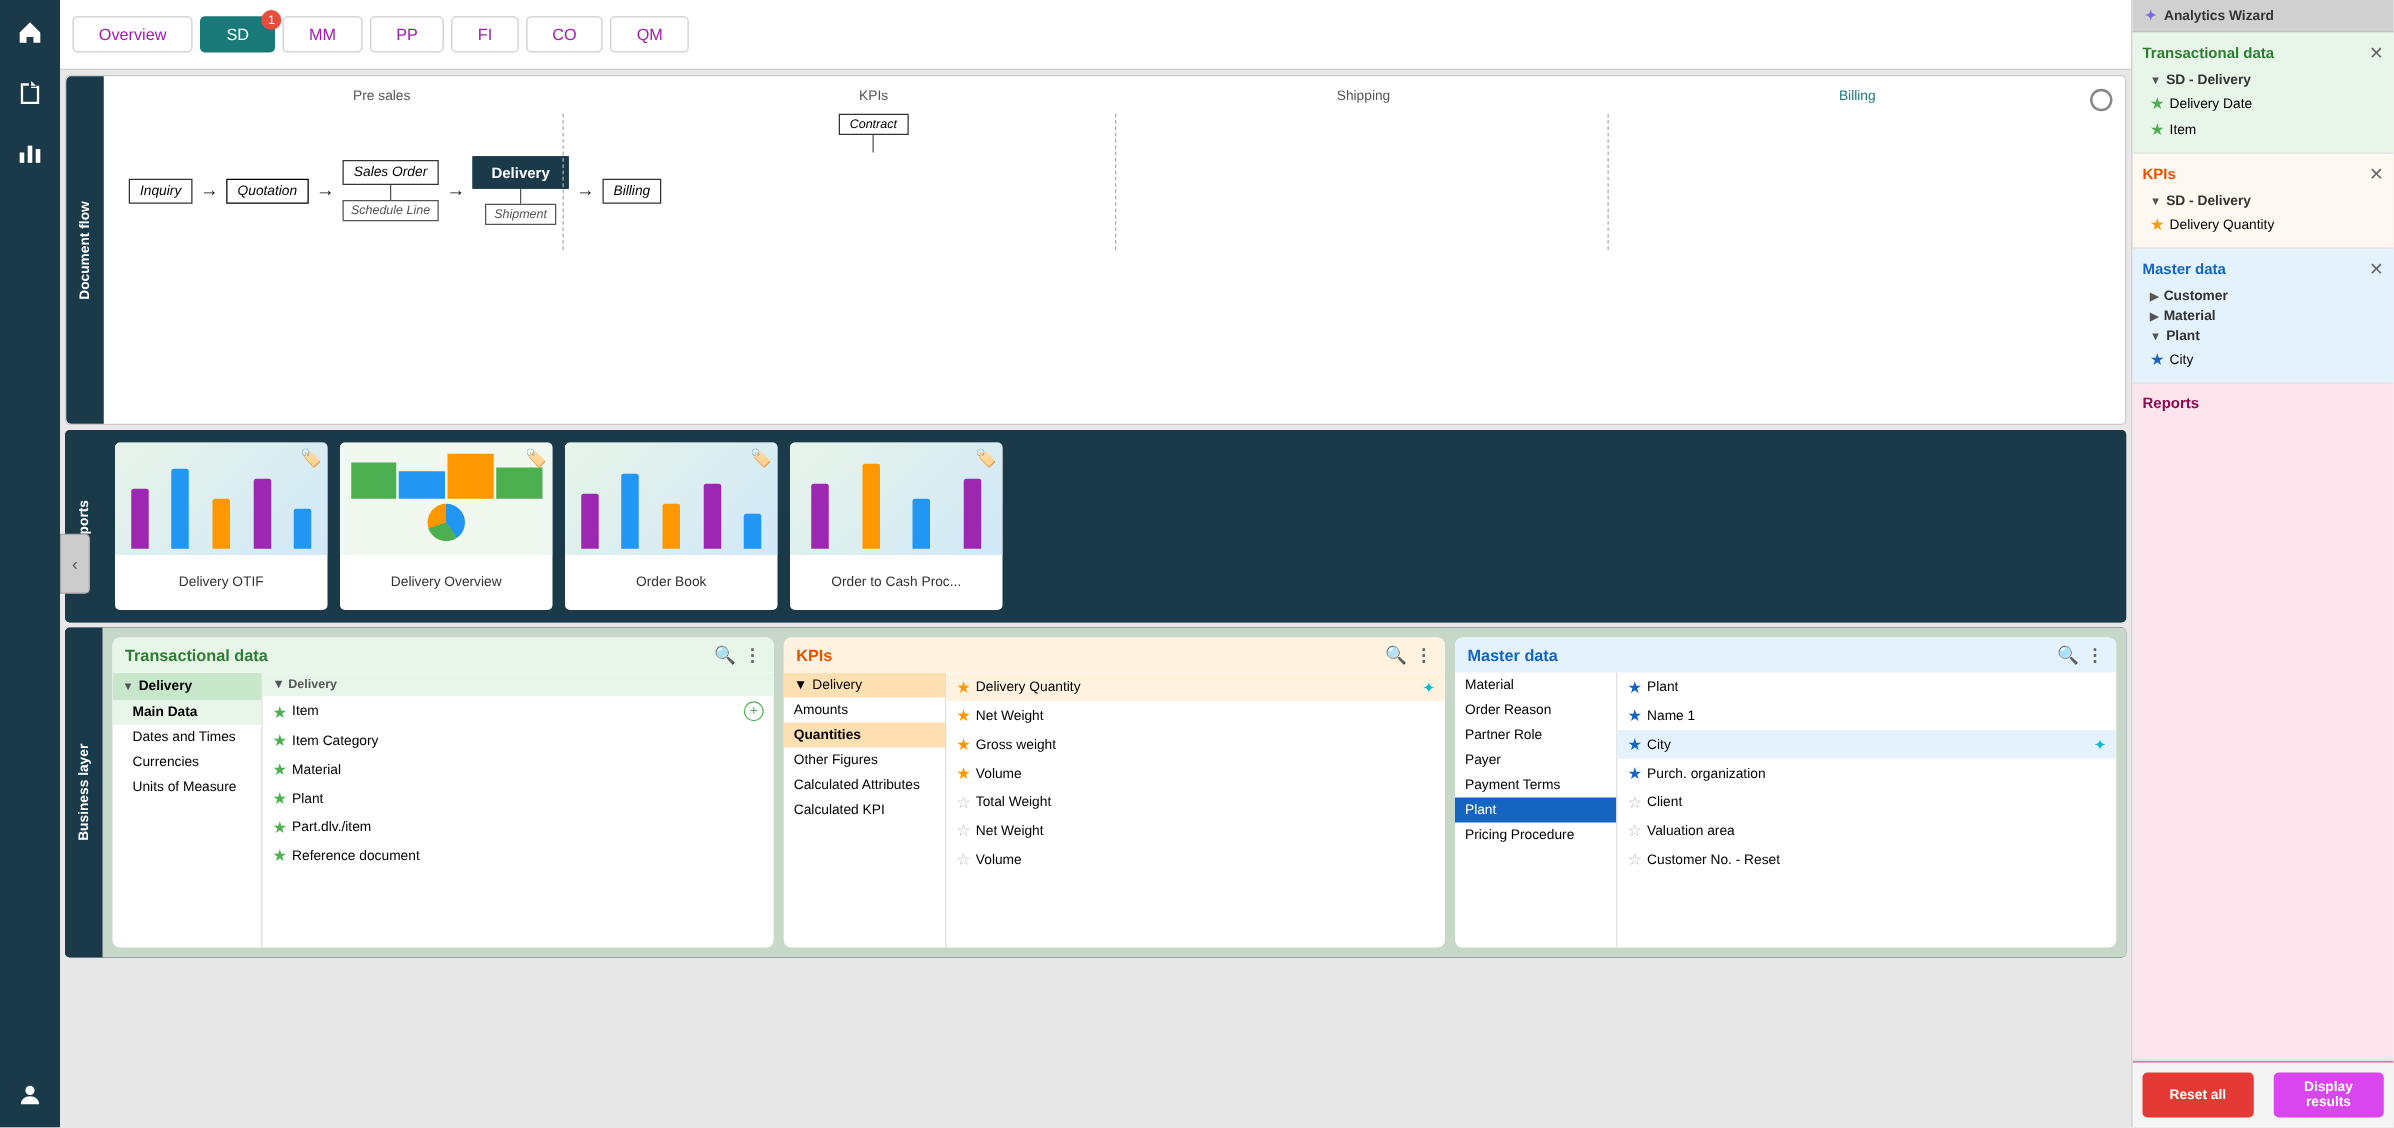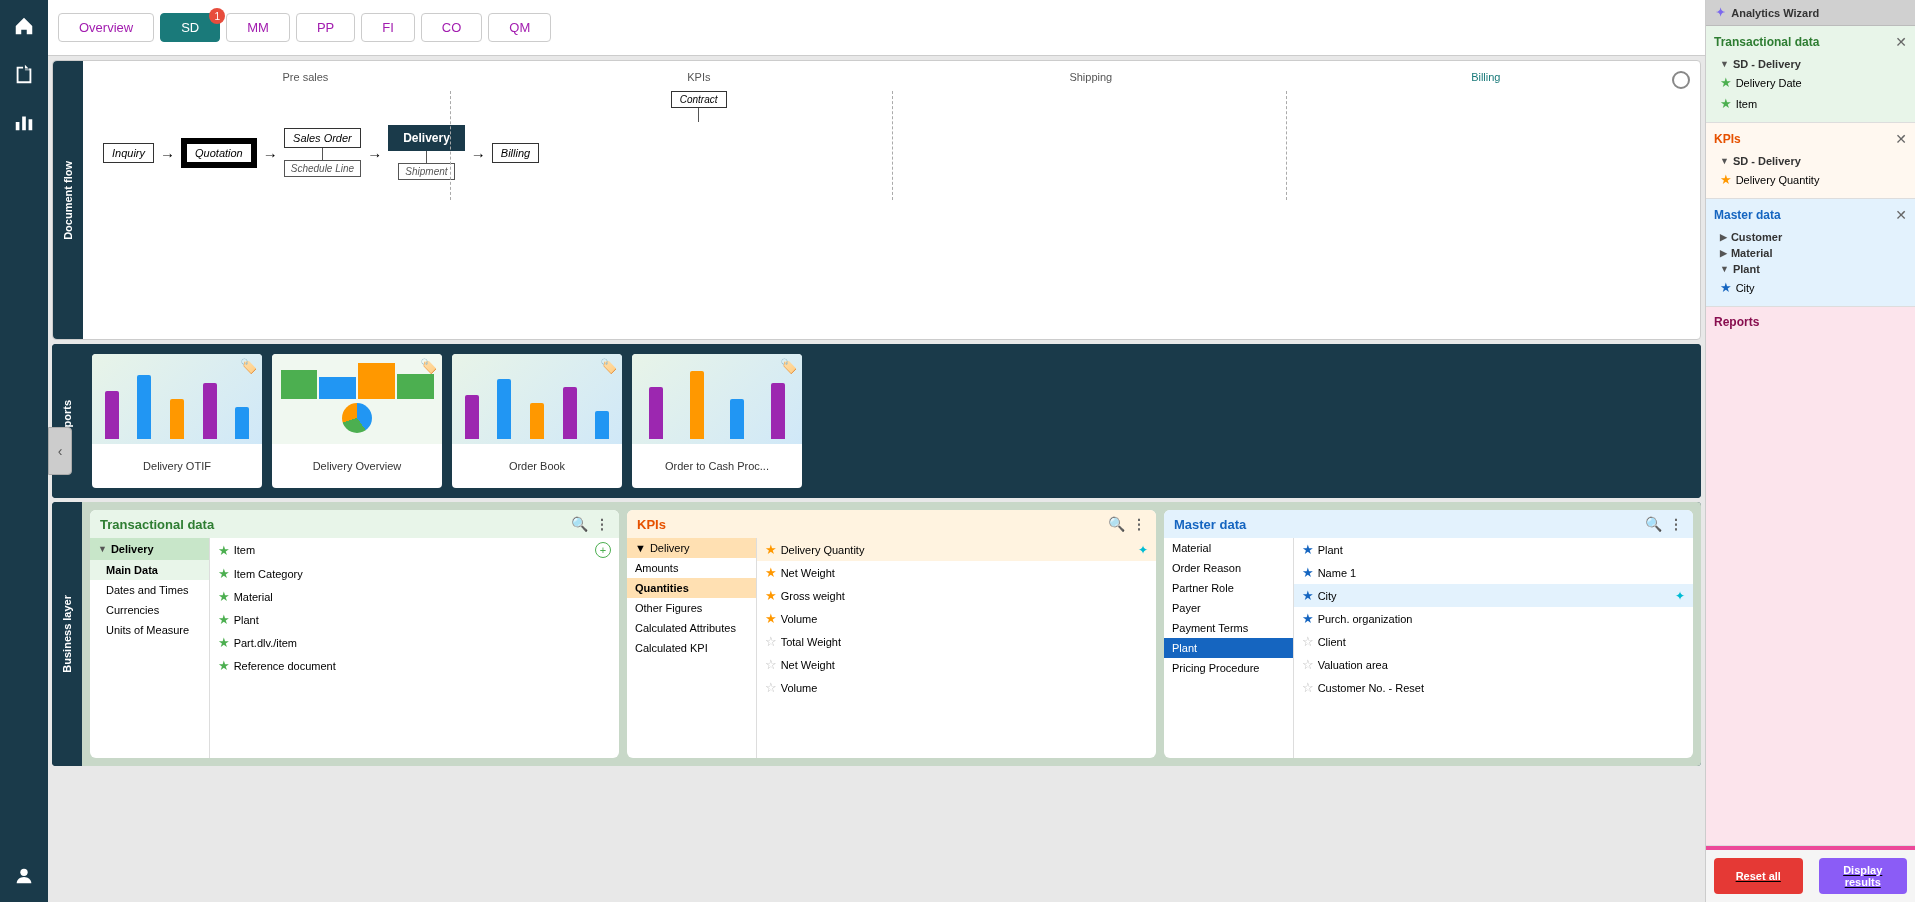--- a/index.html
+++ b/index.html
@@ -373,35 +373,34 @@
       align-items: center;
       gap: 4px;
     }
     .expand-arrow { font-size: 9px; color: #555; }
 
     .right-footer {
       margin-top: auto;
       display: flex;
       gap: 16px;
       padding: 8px;
-      border-top: 4px solid #ec4899;
-      text-decoration: underline;
+      border-top: 1px solid #ec4899;
     }
     .footer-btn {
       flex: 1;
       padding: 6px;
       border: none;
       border-radius: 4px;
       cursor: pointer;
       font-size: 11px;
       font-weight: bold;
       color: white;
     }
     .footer-btn.reset { background: #e53935; }
-    .footer-btn.display { background: #8b5cf6; }
+    .footer-btn.display { background: #d946ef; }
     .plus-circle { 
       display: inline-flex;
       align-items: center;
       justify-content: center;
       width: 16px;
       height: 16px;
       border: 1.5px solid #4caf50;
       border-radius: 50%;
       font-size: 11px;
       color: #4caf50;
@@ -495,21 +494,21 @@
           <div style="position:absolute; left:75%; top:0; bottom:0; border-left:1px dashed #aaa;"></div>
 
           <div style="position:absolute; left:36%; top:0; display:flex; flex-direction:column; align-items:center;">
             <div style="border:1px solid #333; padding:2px 8px; font-size:10px; font-style:italic; background:white;">Contract</div>
             <div style="width:1px; height:14px; background:#555;"></div>
           </div>
 
           <div style="display:flex; align-items:center; padding: 24px 0 0 0;">
             <div style="font-style:italic; font-size:11px; border:1px solid #333; padding:3px 8px; background:white; white-space:nowrap;">Inquiry</div>
             <span style="margin:0 6px; font-size:15px;">→</span>
-            <div style="font-style:italic; font-size:11px; border:6px solid #000000; padding:3px 8px; background:white; white-space:nowrap;">Quotation</div>
+            <div style="font-style:italic; font-size:11px; border:1px solid #000000; padding:3px 8px; background:white; white-space:nowrap;">Quotation</div>
             <span style="margin:0 6px; font-size:15px;">→</span>
             <div style="display:flex; flex-direction:column; align-items:center;justify-content:space-between;">
               <div style="font-style:italic; font-size:11px; border:1px solid #333; padding:3px 8px; background:white; white-space:nowrap;">Sales Order</div>
               <div style="width:1px; height:12px; background:#555;"></div>
               <div style="font-style:italic; font-size:10px; border:1px solid #555; padding:2px 6px; color:#555; white-space:nowrap;">Schedule Line</div>
             </div>
             <span style="margin:0 6px; font-size:15px;">→</span>
             <div style="display:flex; flex-direction:column; align-items:center;">
               <div style="font-weight:bold; font-size:12px; border:1px solid #1a3a4a; padding:5px 14px; background:#1a3a4a; color:white; white-space:nowrap;">Delivery</div>
               <div style="width:1px; height:12px; background:#555;"></div>
@@ -620,20 +619,23 @@
                 <span>Dates and Times</span>
               </div>
               <div class="tree-item sub">
                 <span>Currencies</span>
               </div>
               <div class="tree-item sub">
                 <span>Units of Measure</span>
               </div>
             </div>
             <div class="panel-right">
+              <div class="tree-item" style="font-size:10px; color:#555; background:#e8f5e9; font-weight:bold;">
+                ▼ Delivery
+              </div>
               <div class="tree-item">
                 <span class="star filled">★</span>
                 <span>Item</span>
                 <span class="plus-circle" style="margin-left:auto;">+</span>
               </div>
               <div class="tree-item">
                 <span class="star filled">★</span>
                 <span>Item Category</span>
               </div>
               <div class="tree-item">

